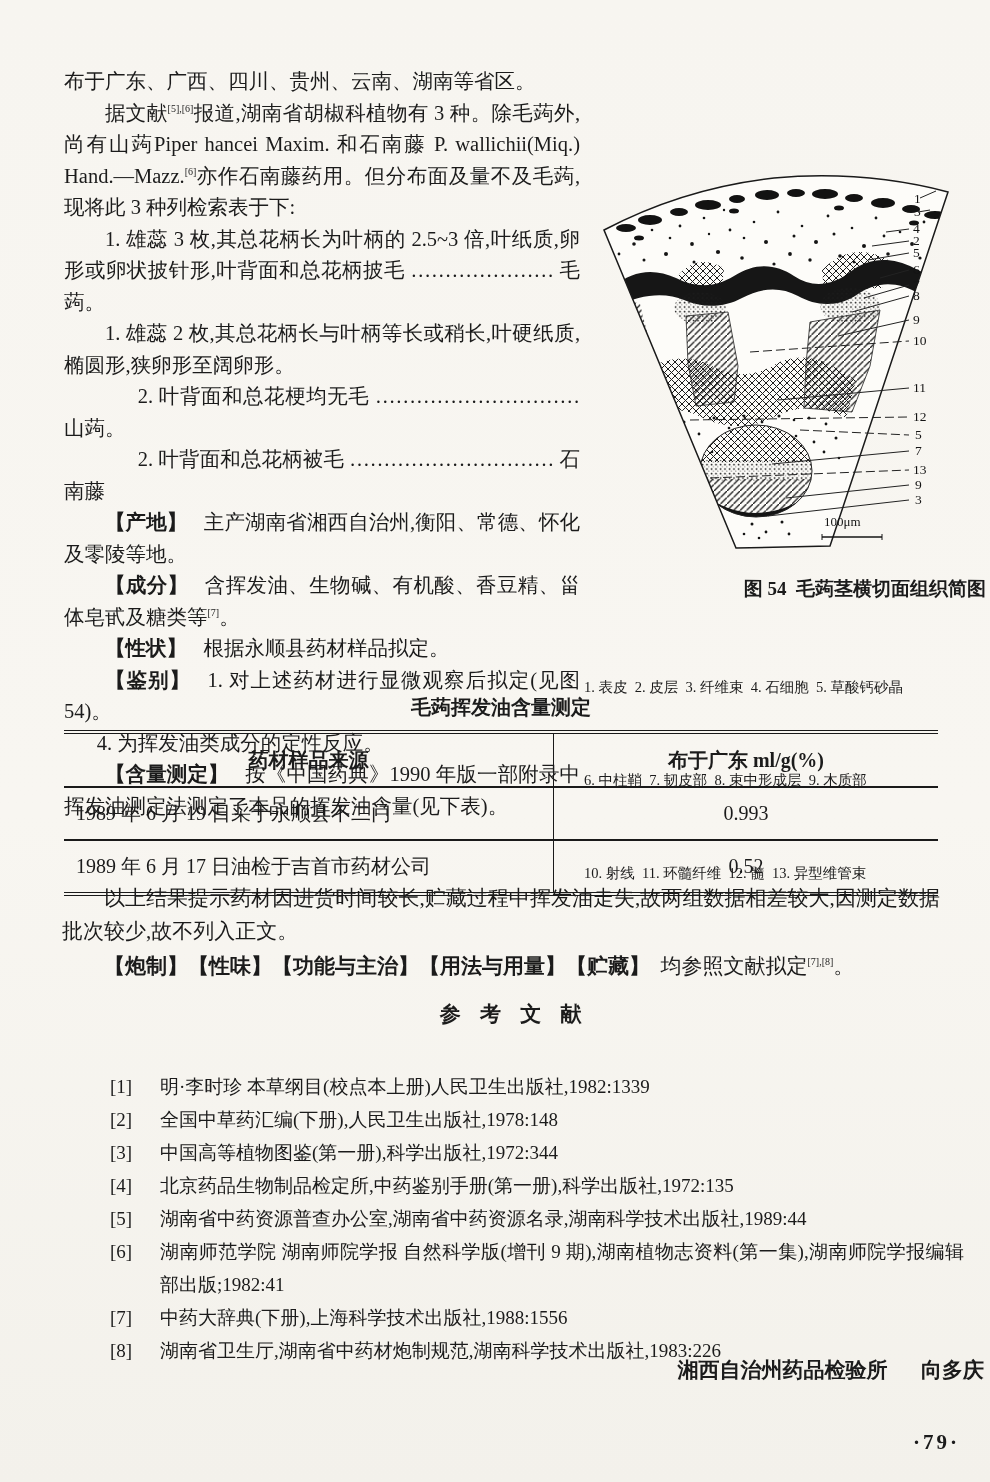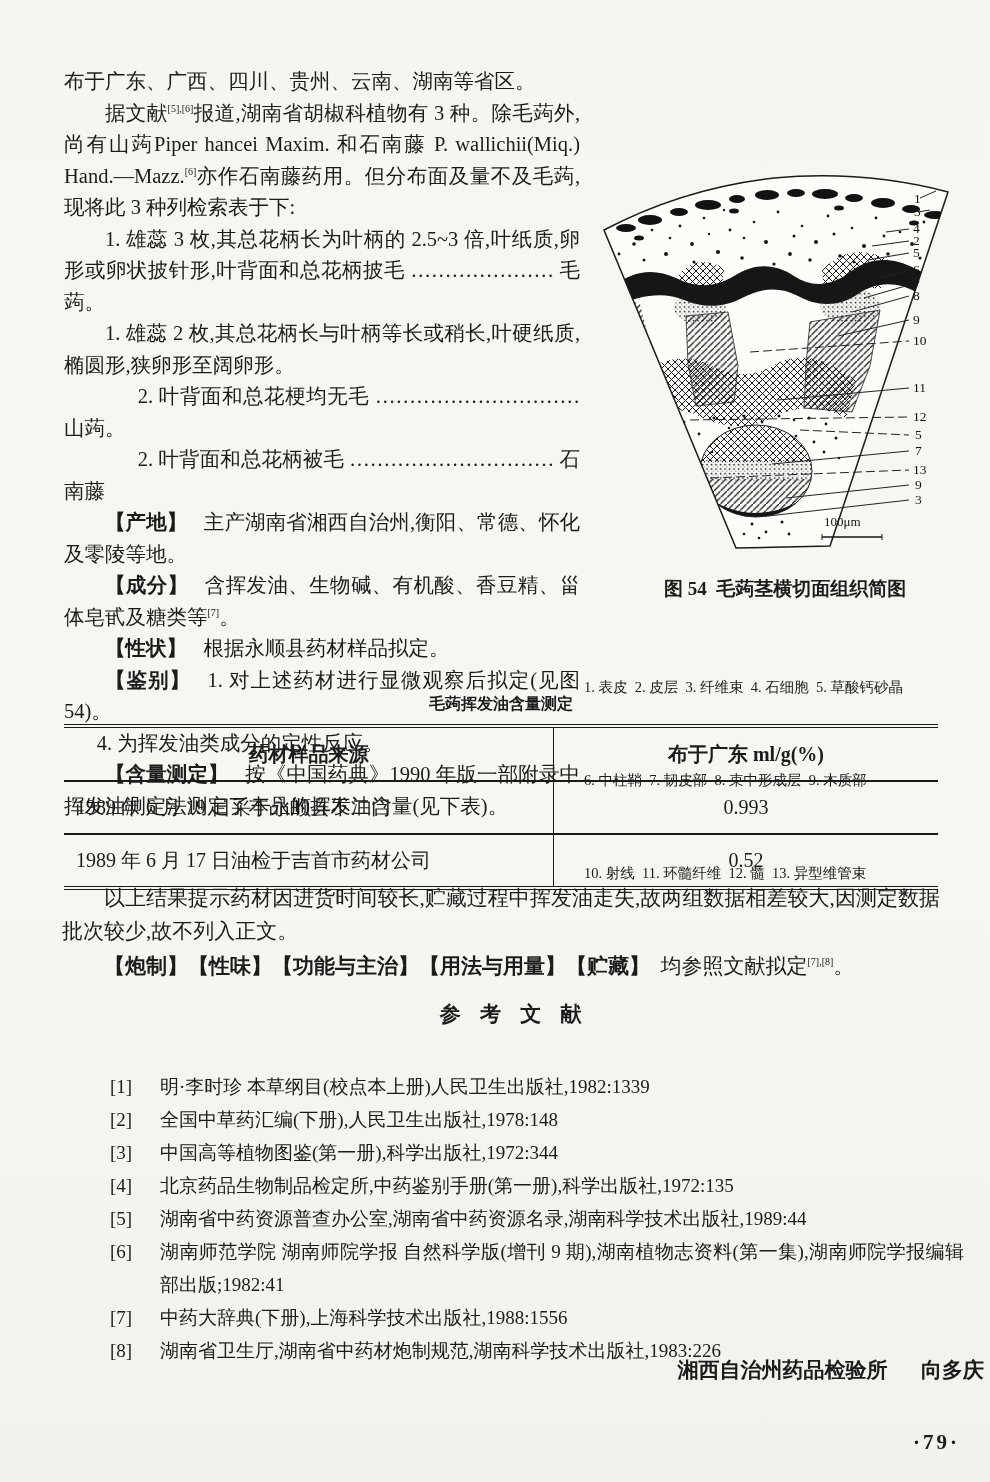--- a/index.html
+++ b/index.html
@@ -16,28 +16,28 @@
   
   .col-left { position:absolute; left:64px; top:66px; width:516px;
               font-size:20.5px; line-height:31.5px; text-align:justify; }
   .col-left p.ind  { text-indent:2em; }
   .col-left p.ind2 { text-indent:3.6em; }
   .col-left p.ind15{ text-indent:1.6em; }
   .entry-label { font-weight:bold; margin-right:0.8em; }
 
   
   .fig-col { position:absolute; left:584px; top:166px; width:402px; }
-  .fig-caption { font-size:19px; font-weight:bold; text-align:center;
+  .fig-caption { font-size:19px; font-weight:bold; text-align:right;
                  margin-top:10px; white-space:pre-wrap; }
   .fig-legend { margin-top:8px; font-size:14.5px; line-height:31px;
                 white-space:pre-wrap; }
 
   
   .table-block { position:absolute; left:64px; top:694px; width:874px; }
-  .table-title { text-align:center; font-size:16px; font-weight:bold; margin-bottom:9px; }
+  .table-title { text-align:center; font-size:20px; font-weight:bold; margin-bottom:9px; }
   table.mtable { width:100%; border-collapse:collapse;
                  border-top:4px double #1a1a1a; border-bottom:4px double #1a1a1a; }
   table.mtable th, table.mtable td { border-bottom:2px solid #1a1a1a; font-weight:normal; }
   table.mtable tr:last-child td { border-bottom:none; }
   table.mtable th { height:50px; font-size:20px; font-weight:bold; text-align:center; }
   table.mtable td { height:49px; font-size:20px; }
   .col-src { width:56%; border-right:1.5px solid #1a1a1a; }
   td.col-src { padding-left:12px; text-align:left; }
   td.col-val { text-align:center;margin-top:24px; }
 

